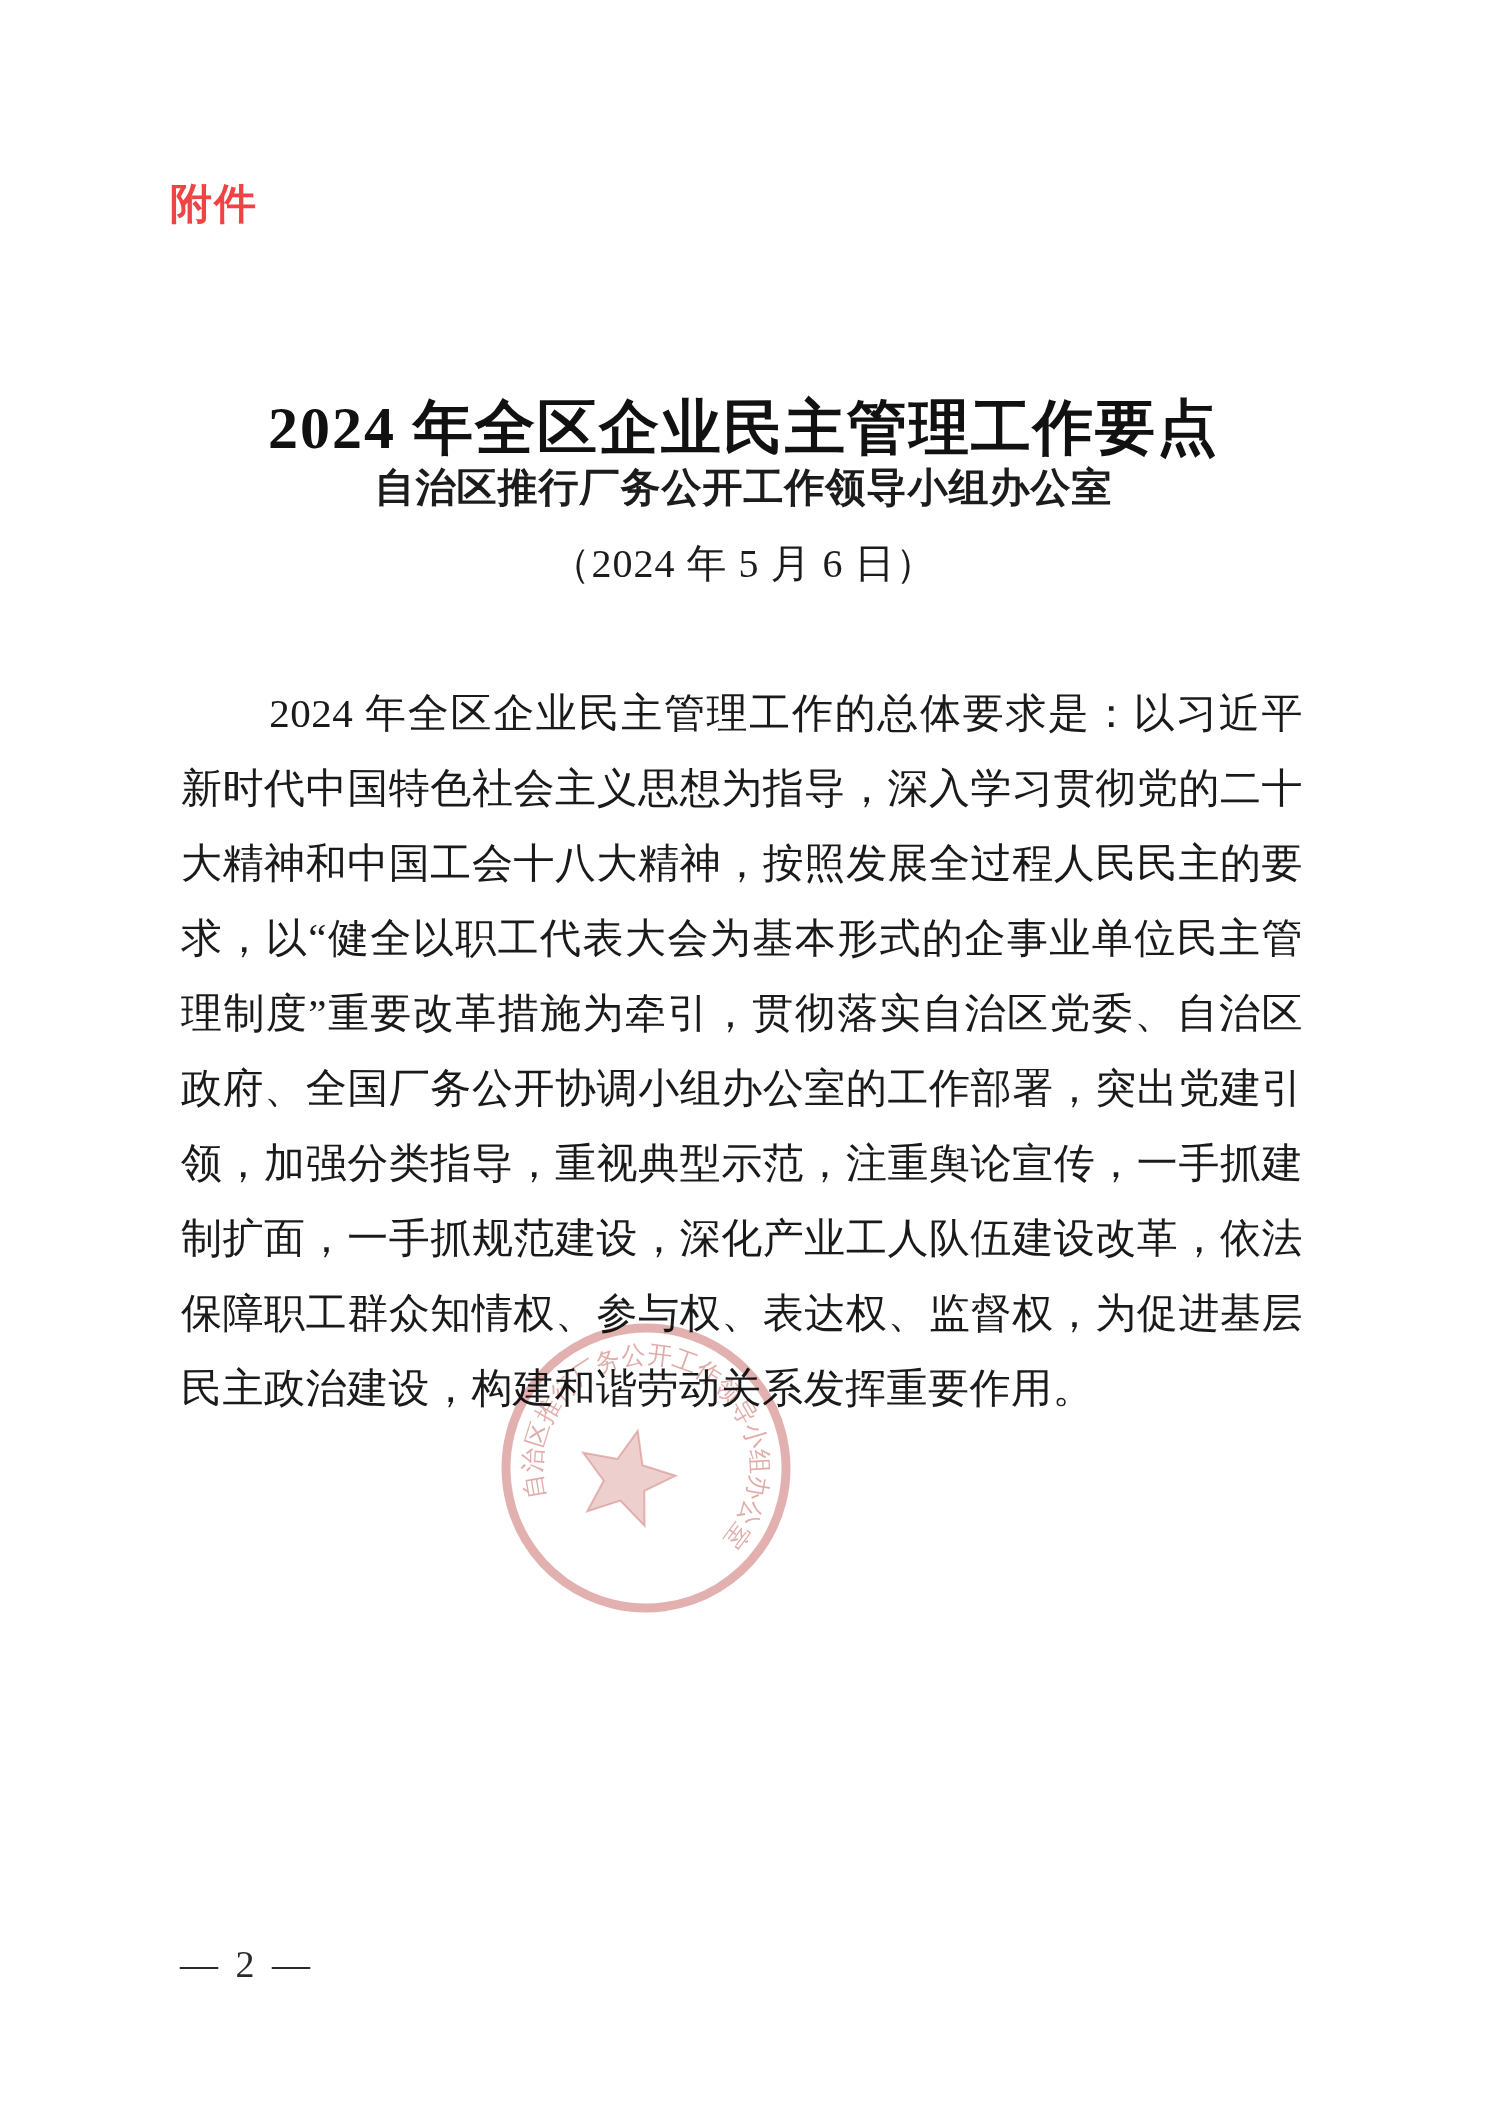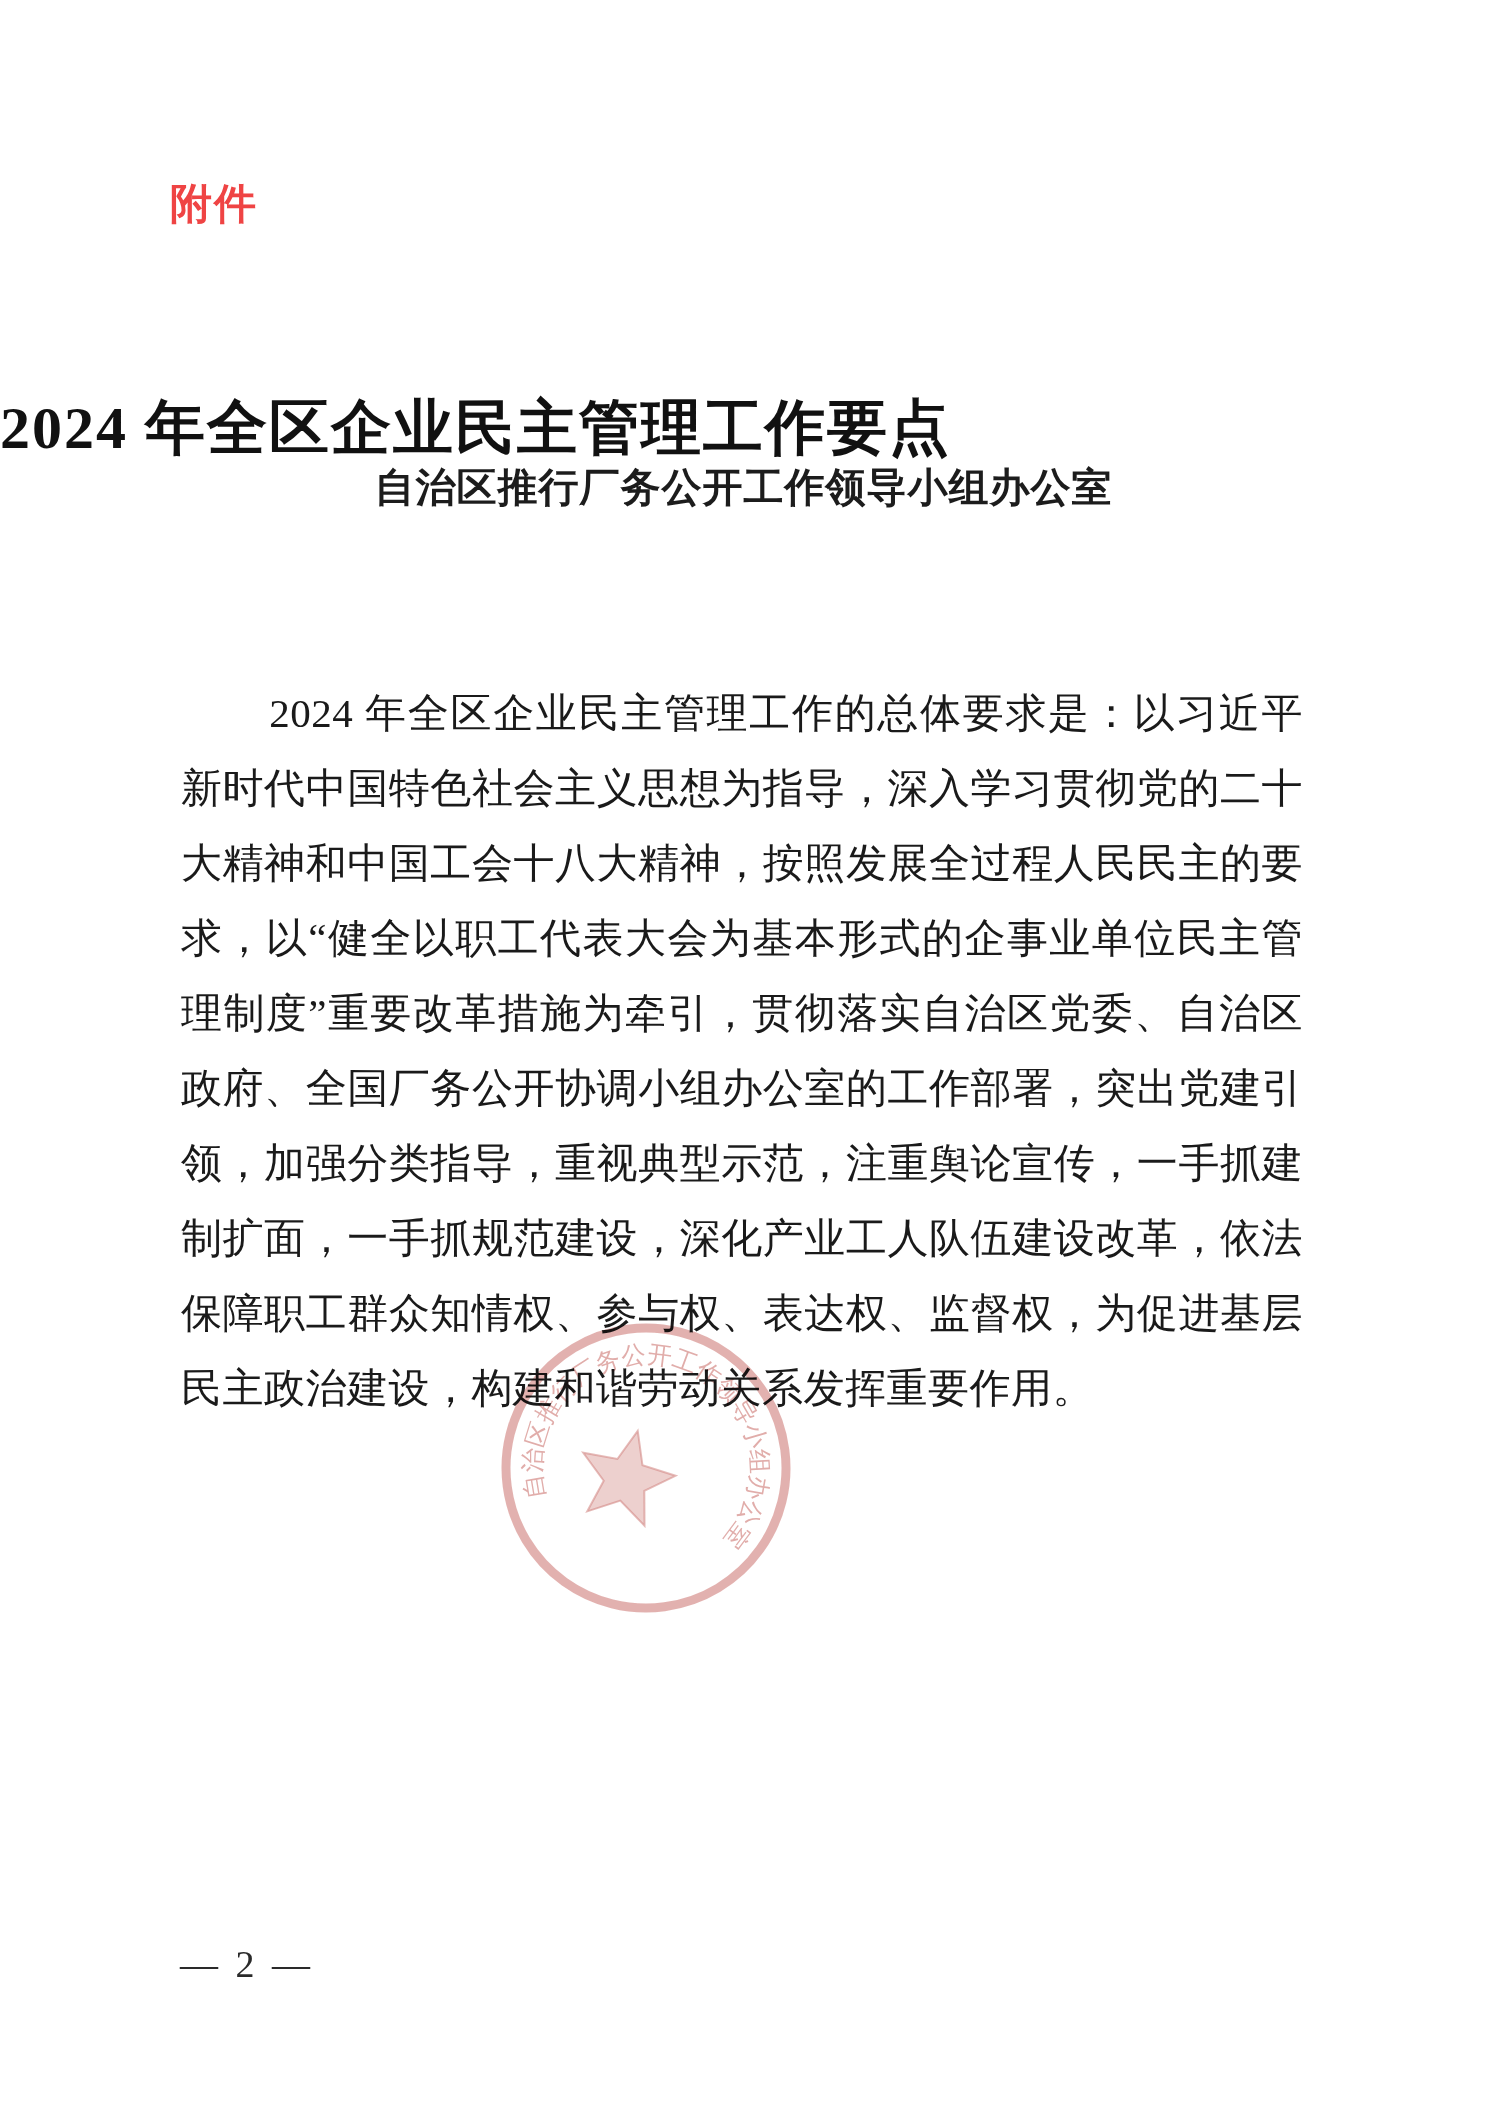--- a/index.html
+++ b/index.html
@@ -12,21 +12,21 @@
     color:#1d1d1d;
     overflow:hidden;
   }
   .attachment-label{
     position:absolute;left:170px;top:176px;
     font-family:"Liberation Sans","DejaVu Sans",sans-serif;
     font-weight:600;font-size:42px;letter-spacing:2px;color:#ef4444;
   }
   .doc-title{
     position:absolute;left:0;top:348px;width:100%;
-    text-align:left;
+    text-align:center;
     font-size:60px;font-weight:700;letter-spacing:2px;color:#111;
   }
   .doc-issuer{
     position:absolute;left:0;top:460px;width:100%;
     text-align:center;
     font-size:40px;font-weight:600;letter-spacing:1px;color:#1c1c1c;
   }
   .doc-date{
     position:absolute;left:0;top:536px;width:100%;
     text-align:center;
@@ -59,20 +59,21 @@
 <body>
 
 <div class="page">
 
   <div class="attachment-label">附件</div>
 
   <h1 class="doc-title">2024 年全区企业民主管理工作要点</h1>
 
   <div class="doc-issuer">自治区推行厂务公开工作领导小组办公室</div>
 
+  <div class="doc-date">（2024 年 5 月 6 日）</div>
 
   <div class="body-text">
     <p>2024 年全区企业民主管理工作的总体要求是：以习近平新时代中国特色社会主义思想为指导，深入学习贯彻党的二十大精神和中国工会十八大精神，按照发展全过程人民民主的要求，以“健全以职工代表大会为基本形式的企事业单位民主管理制度”重要改革措施为牵引，贯彻落实自治区党委、自治区政府、全国厂务公开协调小组办公室的工作部署，突出党建引领，加强分类指导，重视典型示范，注重舆论宣传，一手抓建制扩面，一手抓规范建设，深化产业工人队伍建设改革，依法保障职工群众知情权、参与权、表达权、监督权，为促进基层民主政治建设，构建和谐劳动关系发挥重要作用。</p>
   </div>
 
   <div class="stamp">
     <svg width="300" height="300" viewBox="0 0 300 300">
       <g transform="rotate(14 150 150)" opacity="0.72">
         <circle cx="150" cy="150" r="140" fill="none" stroke="var(--seal-color,#c0534e)" stroke-width="9" opacity="0.62"></circle>
         <path id="sealArc" d="M 59.1 202.5 A 105 105 0 1 1 240.9 202.5" fill="none"></path>

